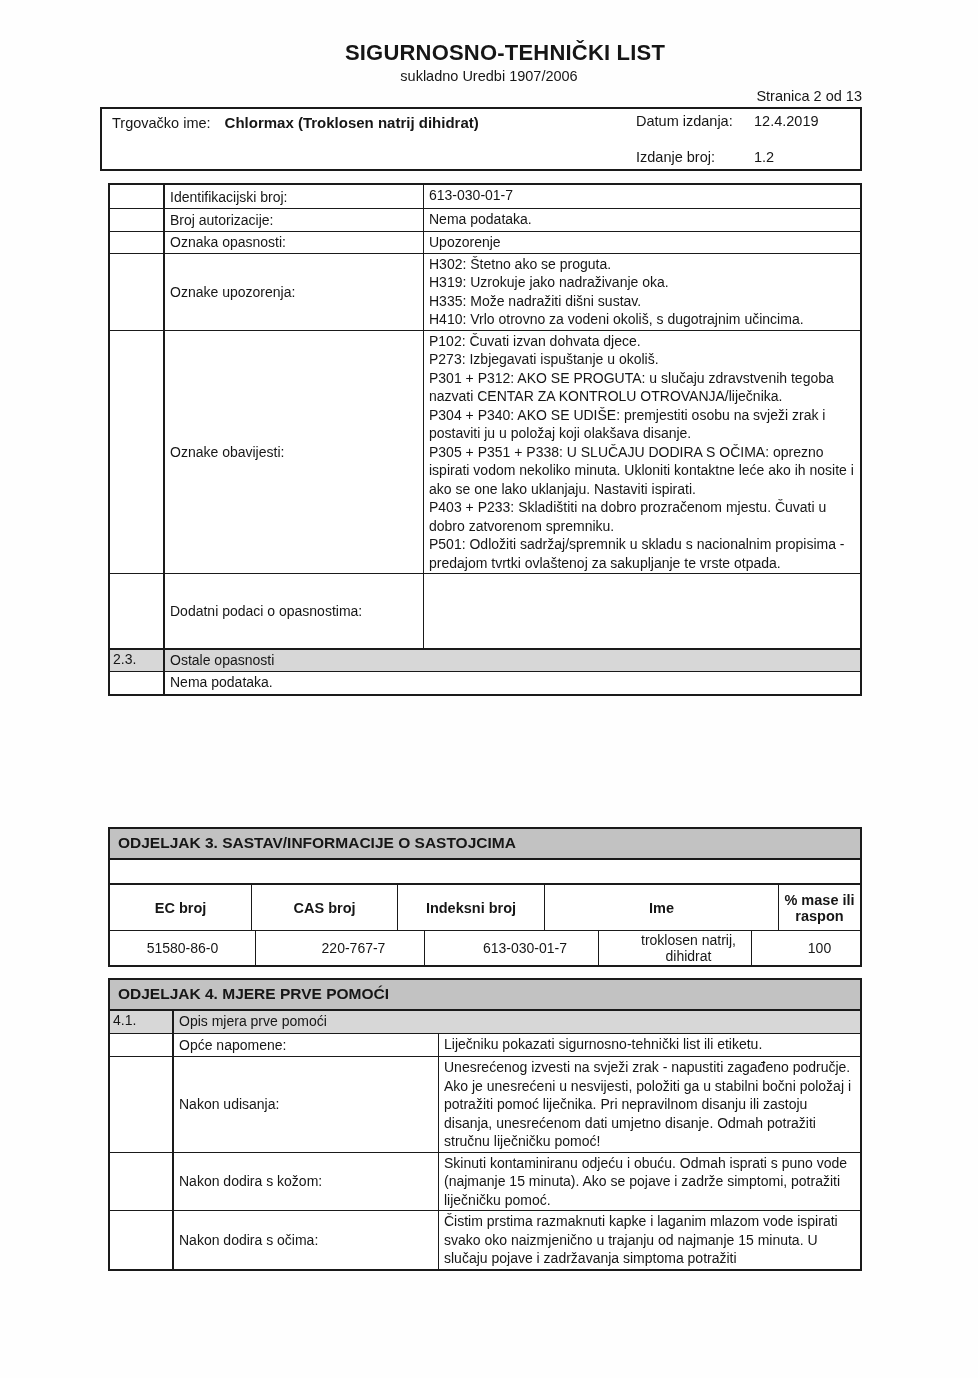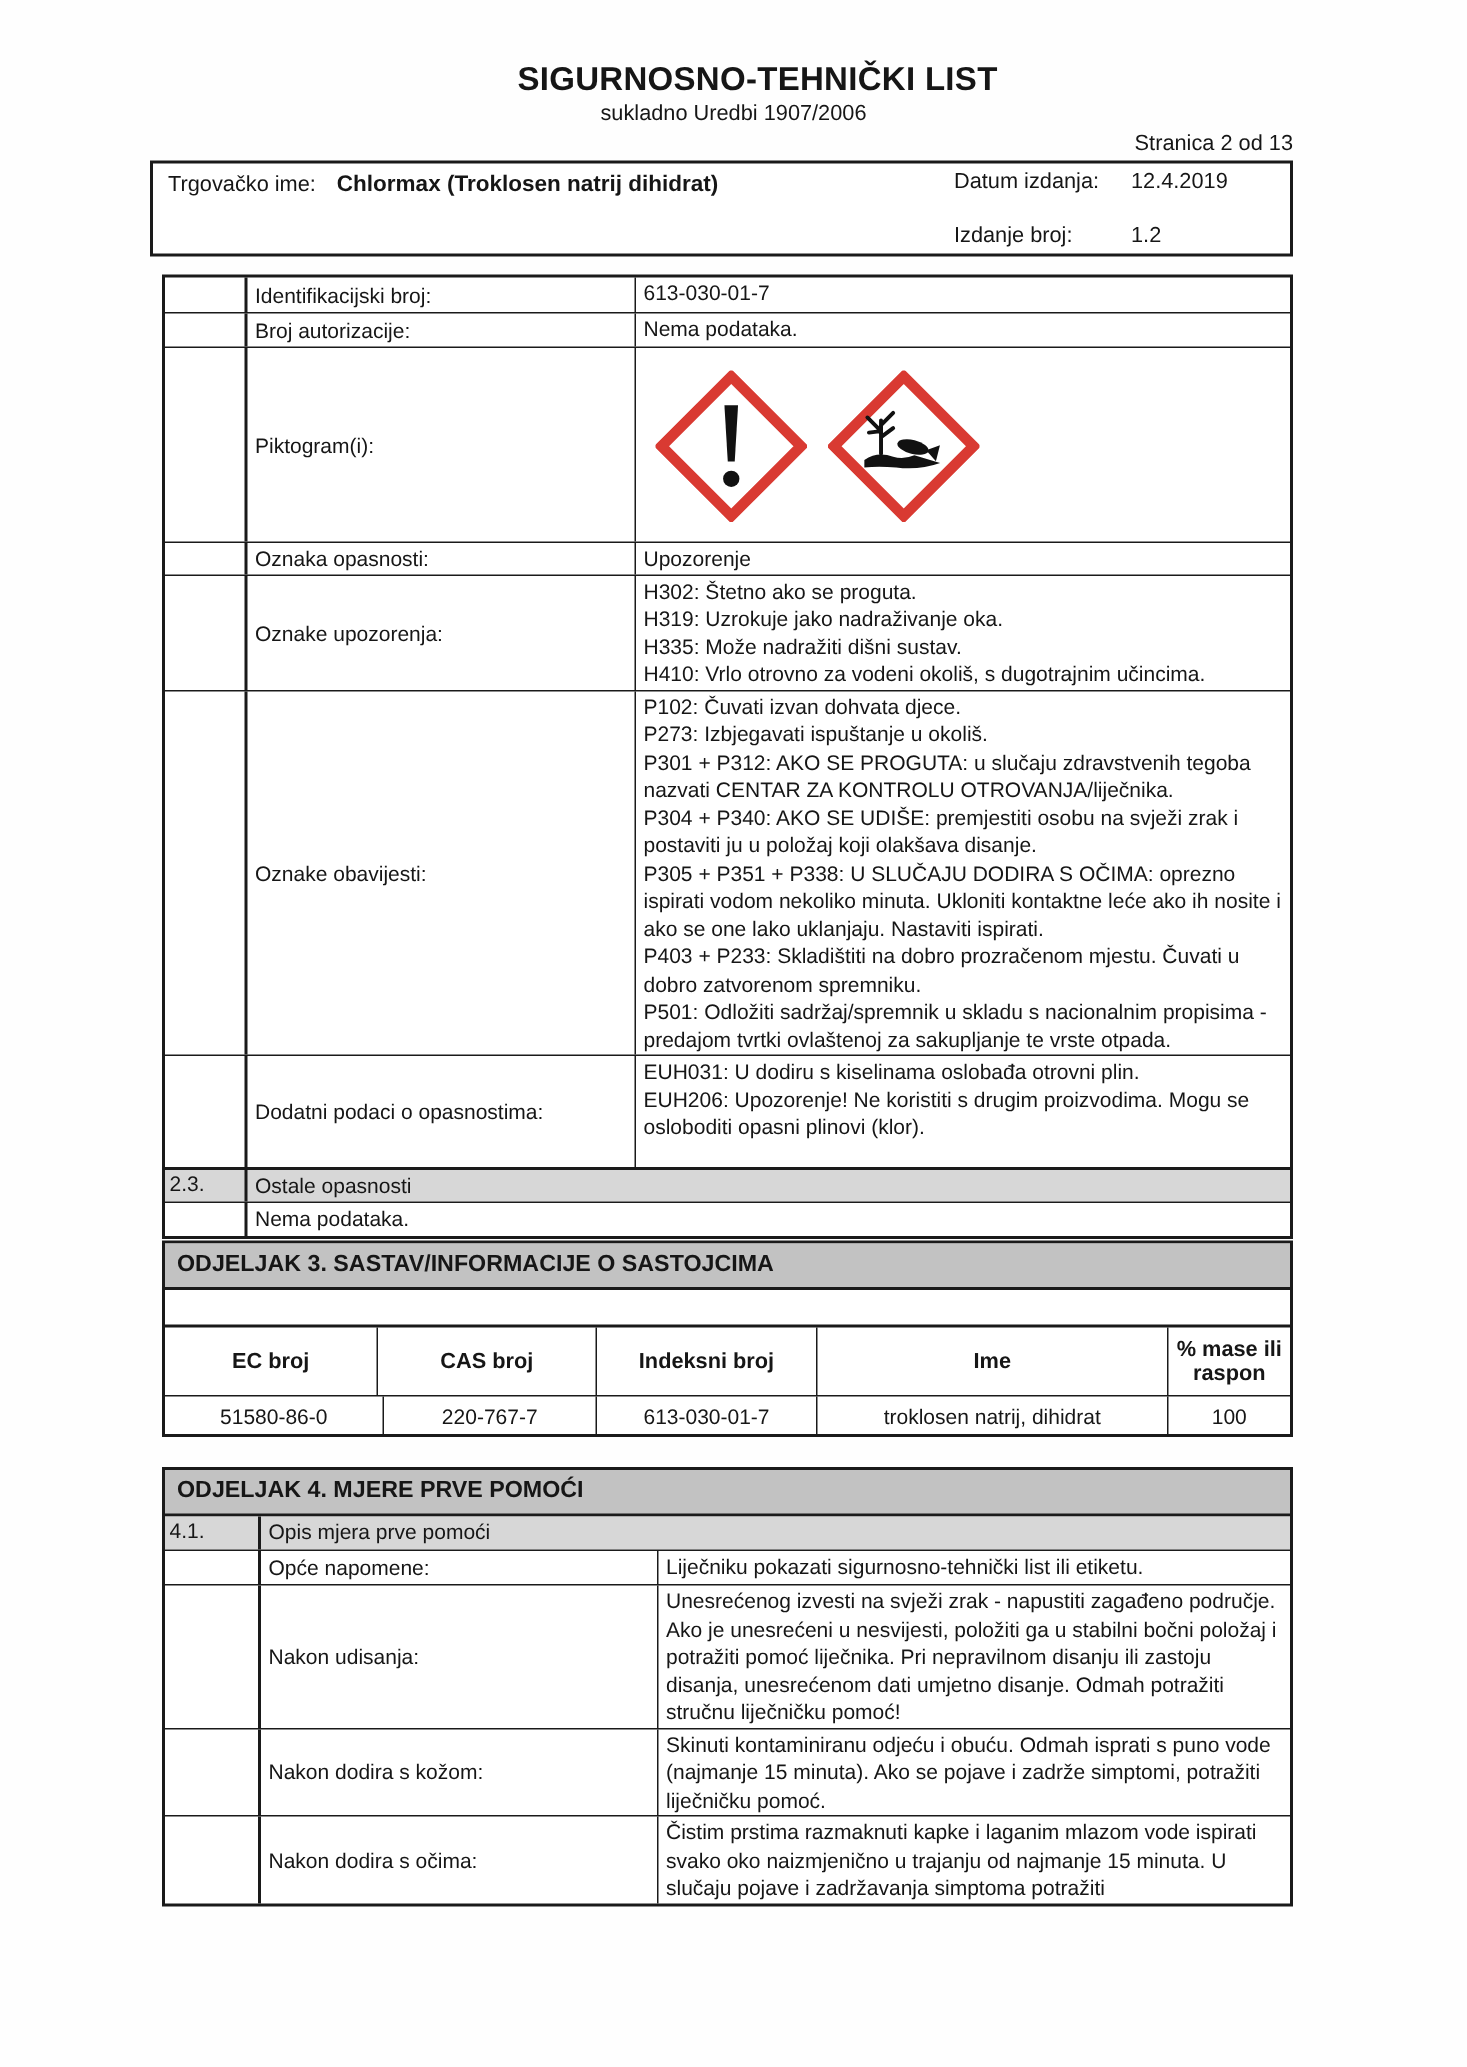--- a/index.html
+++ b/index.html
@@ -62,21 +62,21 @@
   
   .sec-bar {
     background: #c2c2c2; font-weight: bold; font-size: 15.5px;
     padding: 5px 8px 6px 8px; border-bottom: 2px solid #1a1a1a;
   }
 
   
   .s3-spacer { height: 25px; border-bottom: 2px solid #1a1a1a; background: #fff; }
   .s3-head { display: flex; font-weight: bold; }
   .s3-head .cell { min-height: 45px; display: flex; align-items: center; justify-content: center; text-align: center; font-size: 14.5px; border-right: 1px solid #1a1a1a; padding: 2px 4px; }
-  .s3-data { display: flex; border-top: 1px solid #1a1a1a; }
+  .s3-data { display: flex; border-top: 1px solid #1a1a1a; gap: 27px; }
   .s3-data .cell { min-height: 25px; display: flex; align-items: center; justify-content: center; text-align: center; font-size: 14px; border-right: 1px solid #1a1a1a; padding: 1px 4px; }
   .cell:last-child { border-right: none; }
   .w-cas { width: 146px; flex: 0 0 146px; }
   .w-ec  { width: 142px; flex: 0 0 142px; }
   .w-idx { width: 147px; flex: 0 0 147px; }
   .w-ime { flex: 1 1 auto; }
   .w-pct { width: 81px; flex: 0 0 81px; }
 
   
   .c4-num   { width: 64px; flex: 0 0 64px; border-right: 2px solid #1a1a1a; padding: 1px 3px; font-size: 14px; }
@@ -114,42 +114,20 @@
   <div class="tbl" style="top:183px;">
     <div class="row rh-s">
       <div class="c-num"></div>
       <div class="c-label">Identifikacijski broj:</div>
       <div class="c-value">613-030-01-7</div>
     </div>
     <div class="row rh-s">
       <div class="c-num"></div>
       <div class="c-label">Broj autorizacije:</div>
       <div class="c-value">Nema podataka.</div>
-    </div>
-    <div class="row rh-pict">
-      <div class="c-num"></div>
-      <div class="c-label">Piktogram(i):</div>
-      <div class="c-value">
-        <div class="pict-wrap">
-          <svg class="pict" viewBox="0 0 100 100">
-            <polygon points="50,4 96,50 50,96 4,50" fill="#ffffff" stroke="#d93a32" stroke-width="7"></polygon>
-            <path d="M45.5,23 L54.5,23 L52.3,60 L47.7,60 Z" fill="#111"></path>
-            <circle cx="50" cy="71.5" r="5.4" fill="#111"></circle>
-          </svg>
-          <svg class="pict" viewBox="0 0 100 100">
-            <polygon points="50,4 96,50 50,96 4,50" fill="#ffffff" stroke="#d93a32" stroke-width="7"></polygon>
-            <path d="M35,55 L35,33 M35,40 L26,31 M35,40 L27,41 M35,36 L43,28 M35,44 L43,38" stroke="#111" stroke-width="2.6" fill="none" stroke-linecap="round"></path>
-            <path d="M24,59 Q33,53 43,57 Q50,59 57,56 L74,61 Q60,66 45,64 Q33,63 24,64 Z" fill="#111"></path>
-            <g transform="rotate(14 58 51)">
-              <ellipse cx="56" cy="51" rx="10.5" ry="4.6" fill="#111"></ellipse>
-              <path d="M65,51 L73,45.5 L73,56.5 Z" fill="#111"></path>
-            </g>
-          </svg>
-        </div>
-      </div>
     </div>
     <div class="row rh-xs">
       <div class="c-num"></div>
       <div class="c-label">Oznaka opasnosti:</div>
       <div class="c-value">Upozorenje</div>
     </div>
     <div class="row rh-h">
       <div class="c-num"></div>
       <div class="c-label">Oznake upozorenja:</div>
       <div class="c-value pre">H302: Štetno ako se proguta.
@@ -164,22 +142,20 @@
 P273: Izbjegavati ispuštanje u okoliš.
 P301 + P312: AKO SE PROGUTA: u slučaju zdravstvenih tegoba nazvati CENTAR ZA KONTROLU OTROVANJA/liječnika.
 P304 + P340: AKO SE UDIŠE: premjestiti osobu na svježi zrak i postaviti ju u položaj koji olakšava disanje.
 P305 + P351 + P338: U SLUČAJU DODIRA S OČIMA: oprezno ispirati vodom nekoliko minuta. Ukloniti kontaktne leće ako ih nosite i ako se one lako uklanjaju. Nastaviti ispirati.
 P403 + P233: Skladištiti na dobro prozračenom mjestu. Čuvati u dobro zatvorenom spremniku.
 P501: Odložiti sadržaj/spremnik u skladu s nacionalnim propisima - predajom tvrtki ovlaštenoj za sakupljanje te vrste otpada.</div>
     </div>
     <div class="row rh-h">
       <div class="c-num"></div>
       <div class="c-label">Dodatni podaci o opasnostima:</div>
-      <div class="c-value pre">EUH031: U dodiru s kiselinama oslobađa otrovni plin.
-EUH206: Upozorenje! Ne koristiti s drugim proizvodima. Mogu se osloboditi opasni plinovi (klor).</div>
     </div>
     <div class="row rh-s gray-row bt2">
       <div class="c-num">2.3.</div>
       <div class="c-rest">Ostale opasnosti</div>
     </div>
     <div class="row rh-s">
       <div class="c-num"></div>
       <div class="c-rest">Nema podataka.</div>
     </div>
   </div>

